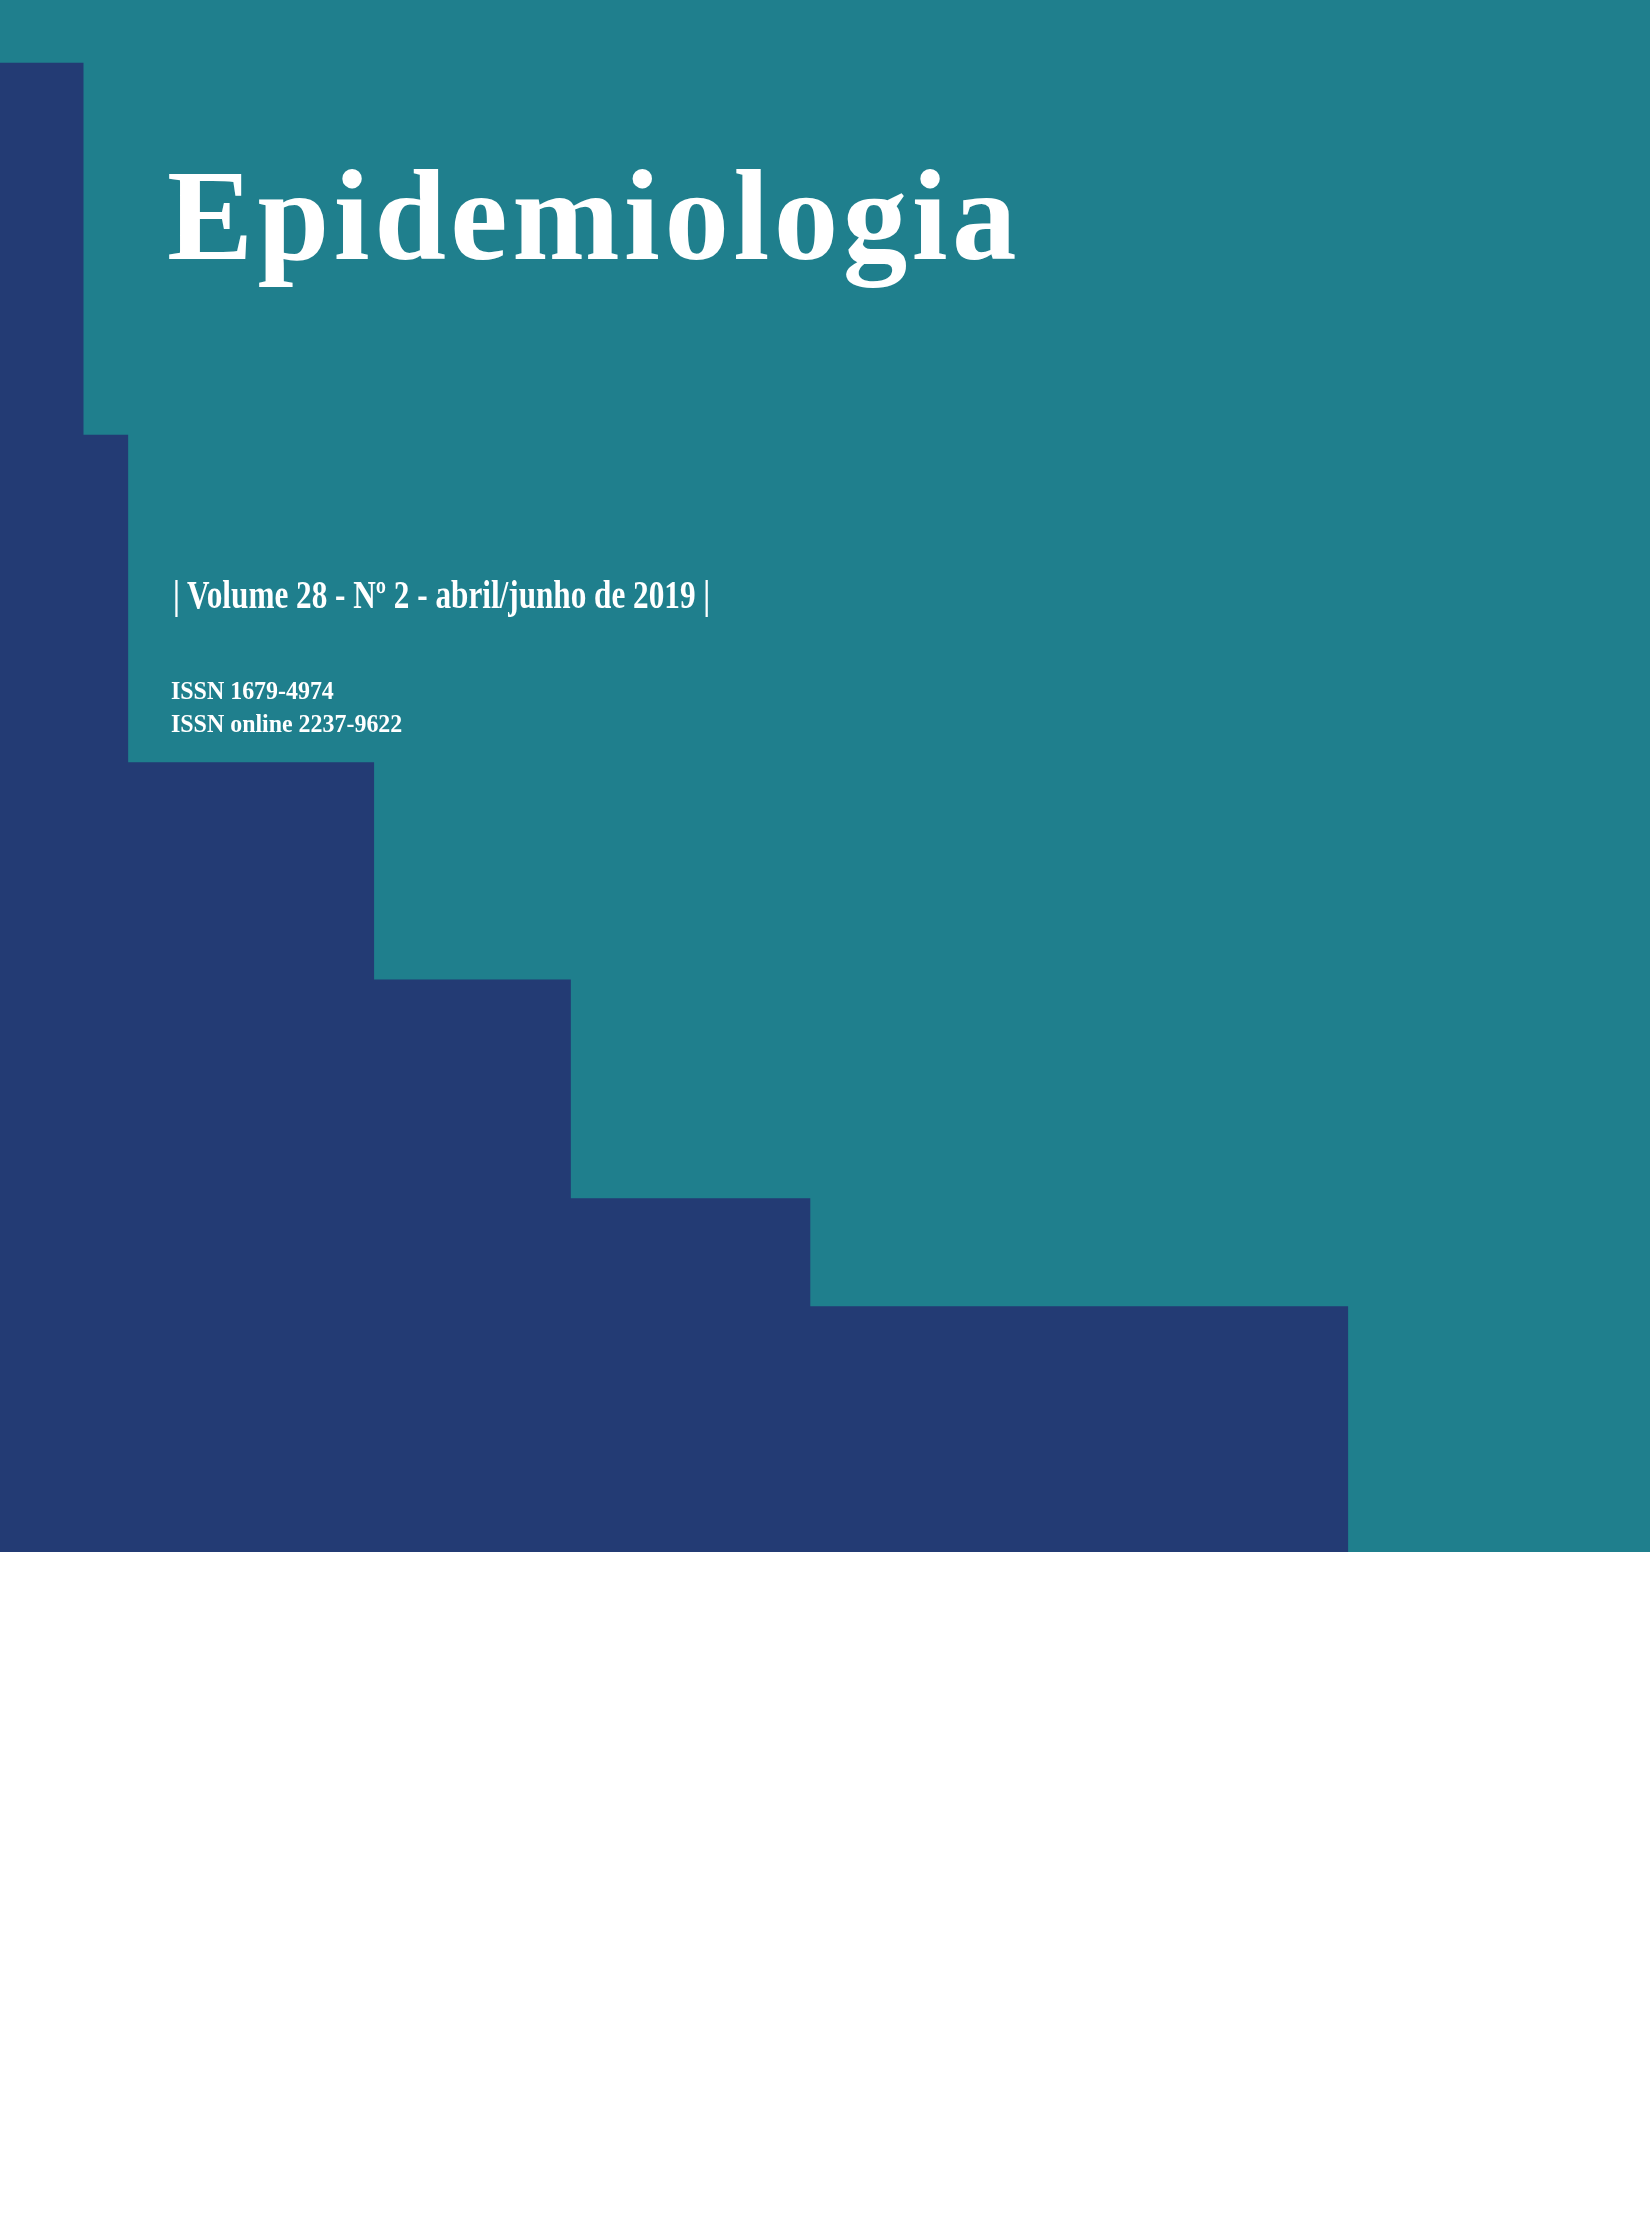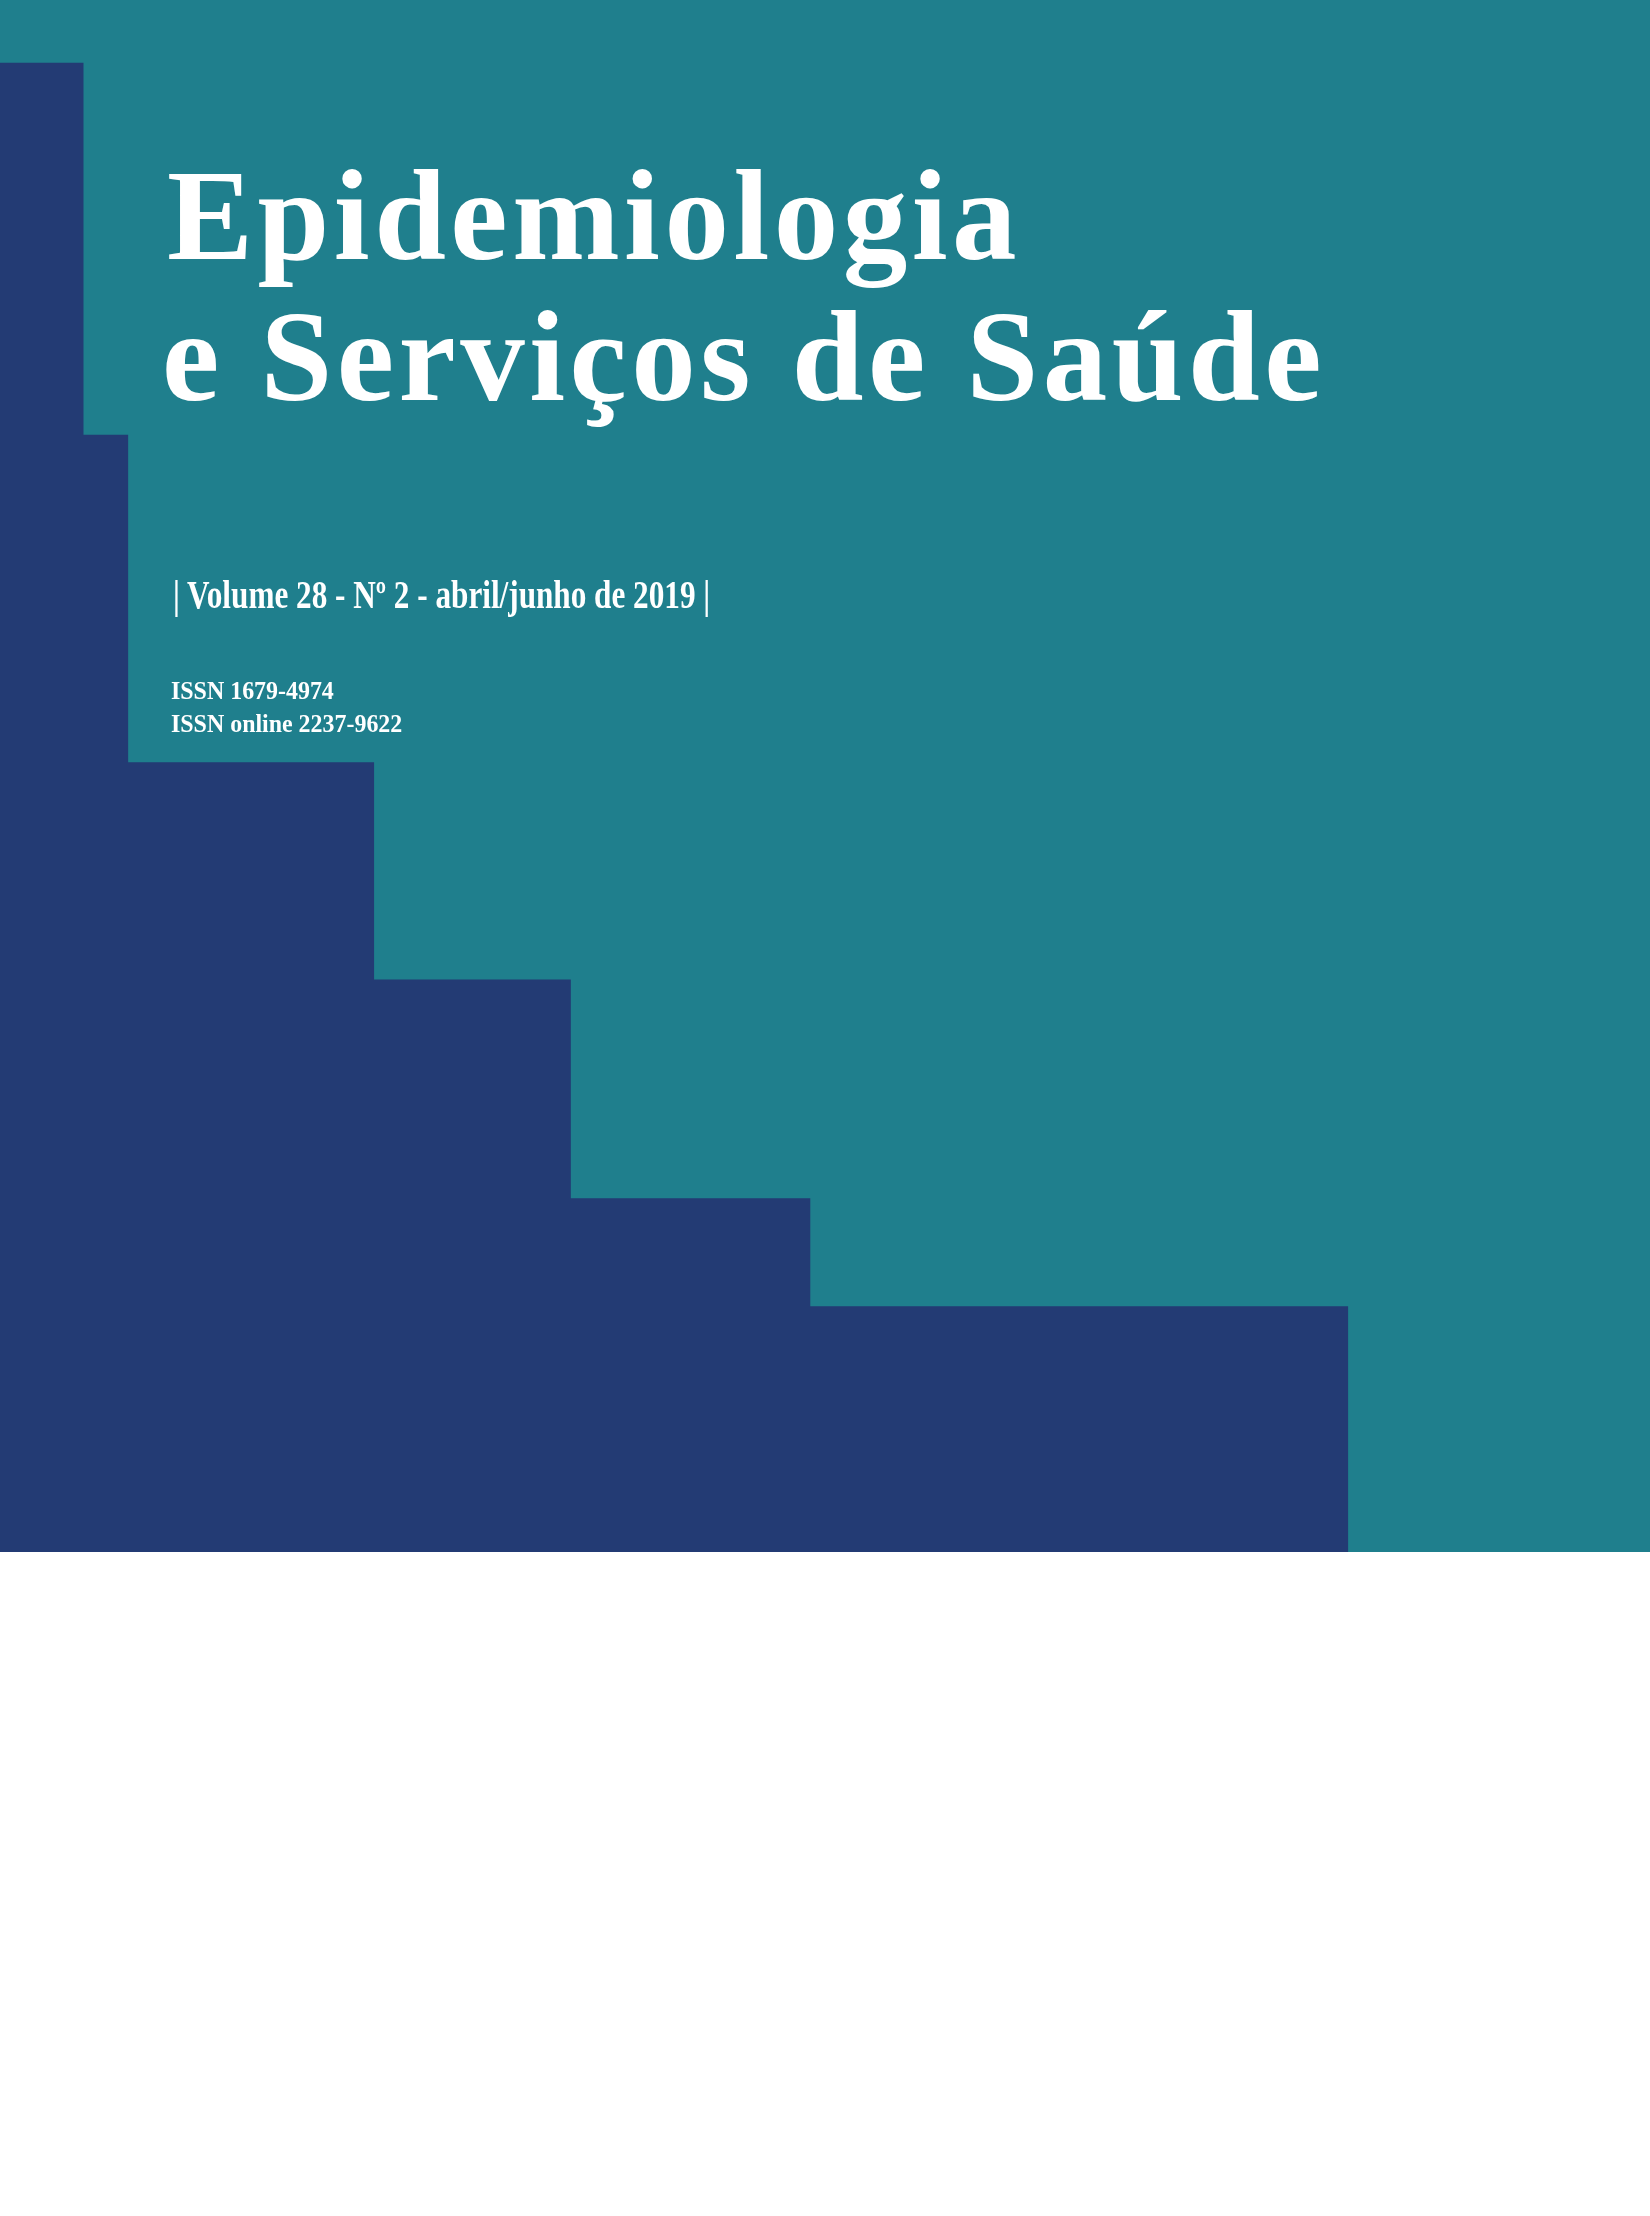--- a/index.html
+++ b/index.html
@@ -88,21 +88,20 @@
 <body>
 
 <div class="cover">
 
   <svg class="art" viewBox="0 0 2551 3425" preserveAspectRatio="none" aria-hidden="true">
     <polygon points="0,97 129,97 129,672 198,672 198,1178 578,1178 578,1514 882,1514 882,1852 1252,1852 1252,2019 2083,2019 2083,2638 2326,2638 2326,3425 0,3425"></polygon>
   </svg>
 
   <h1 class="txt title1">Epidemiologia</h1>
 
-  <h1 class="txt title2">e Serviços de Saúde</h1>
 
 
   <div class="txt edition">| Volume 28 - Nº 2 - abril/junho de 2019 |</div>
 
   <div class="txt issn1">ISSN 1679-4974</div>
 
   <div class="txt issn2">ISSN online 2237-9622</div>
 
   <div class="txt issue-number">2</div>
 

